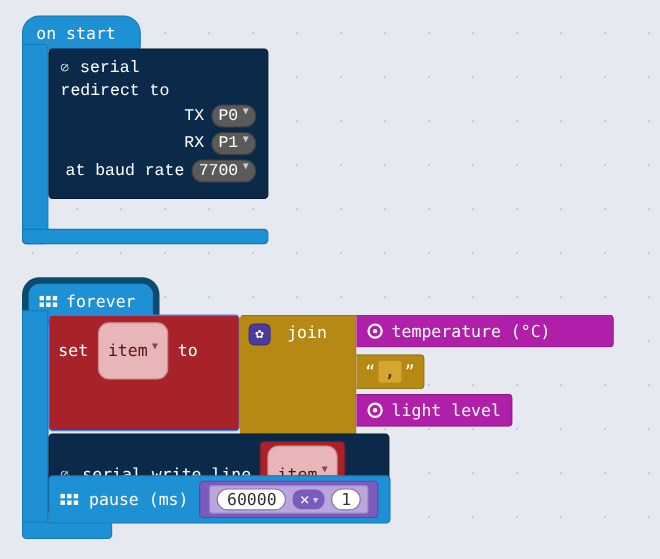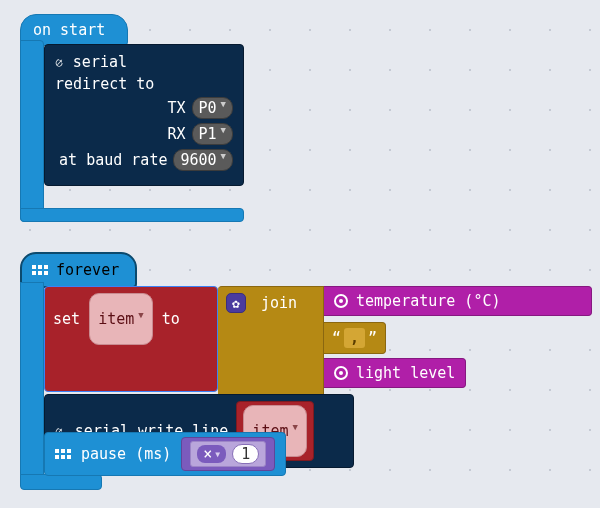--- a/index.html
+++ b/index.html
@@ -45,21 +45,21 @@
   .serial-block {
     position: absolute;
     left: 44px; top: 44px;
     width: 200px;
     background: #0b2a4a;
     border: 1px solid #061a30;
     color: #fff;
     padding: 8px 10px 10px 10px;
     border-radius: 4px;
   }
-  .serial-row { display: flex; align-items: center; gap: 6px; margin-bottom: 4px; }
+  .serial-row { display: flex; align-items: center; gap: 6px; margin-bottom: 4px; font-family: Liberation Mono, monospace; }
   .serial-row.right { justify-content: flex-end; }
   .dropdown {
     display: inline-flex;
     align-items: flex-start;
     gap: 4px;
     background: #5a5a5a;
     color: #fff;
     padding: 1px 6px;
     border-radius: 10px;
     border: 1px solid #3c3c3c;
@@ -68,22 +68,22 @@
   .tri { font-size: 9px; color: #ccc; }
 
   .usb-icon::before { content: "⎋"; transform: scaleX(-1); display:inline-block; opacity:.9; }
   .usb-icon { font-size: 13px; margin-right: 4px; }
 
   
   .hat-forever {
     position: absolute;
     left: 20px; top: 252px;
     background: #1e90d4;
-    border: 2px solid #0c4a6e;
-    color: #000000;
+    border: 6px solid #0c4a6e;
+    color: #ffffff;
     padding: 7px 16px 7px 10px;
     border-radius: 16px 16px 4px 0;
     display: flex; align-items: center; gap: 8px;
   }
   .c-forever {
     position: absolute;
     left: 20px; top: 282px;
     width: 24px; height: 196px;
     background: #1e90d4;
     border: 1px solid #1678b3;
@@ -153,21 +153,21 @@
     position: absolute;
     background: #b01fa8;
     border: 1px solid #861880;
     color: #fff;
     padding: 5px 10px;
     border-radius: 4px;
     display: flex; align-items: center; gap: 8px;
     border-left: none;
     border-radius: 0 4px 4px 0;
   }
-  .temp-rep { left: 324px; top: 286px; width:268px; }
+  .temp-rep { left: 324px; top: 286px; width:234px; }
   .light-rep { left: 324px; top: 358px; }
   .dot-icon {
     width: 14px; height: 14px; border: 2px solid #fff; border-radius: 50%;
     display: inline-flex; align-items: center; justify-content: center;
   }
   .dot-icon::after { content: ""; width: 4px; height: 4px; background: #fff; border-radius: 50%; }
 
   
   .comma-slot {
     position: absolute;
@@ -279,21 +279,21 @@
   <div class="serial-row right">
     <span>RX</span>
     <span class="dropdown">
       <span>P1</span>
       <span class="tri">▼</span>
     </span>
   </div>
   <div class="serial-row right" style="margin-top:2px;">
     <span>at baud rate</span>
     <span class="dropdown">
-      <span>9600</span>
+      <span>7700</span>
       <span class="tri">▼</span>
     </span>
   </div>
 </div>
 
 <div class="hat-forever">
   <span class="grid-icon">
     <span></span>
       <span></span>
       <span></span>
@@ -352,20 +352,21 @@
     <span></span>
       <span></span>
       <span></span>
       <span></span>
       <span></span>
       <span></span>
   </span>
   <span>pause (ms)</span>
   <span class="math-outer">
     <span class="math-inner">
+      <span class="num-field">60000</span>
       <span class="op-pill">
         <span>×</span>
         <span class="tri" style="font-size:8px;color:#d9cdef">▼</span>
       </span>
       <span class="num-field">1</span>
     </span>
   </span>
 </div>
 
 </body></html>

